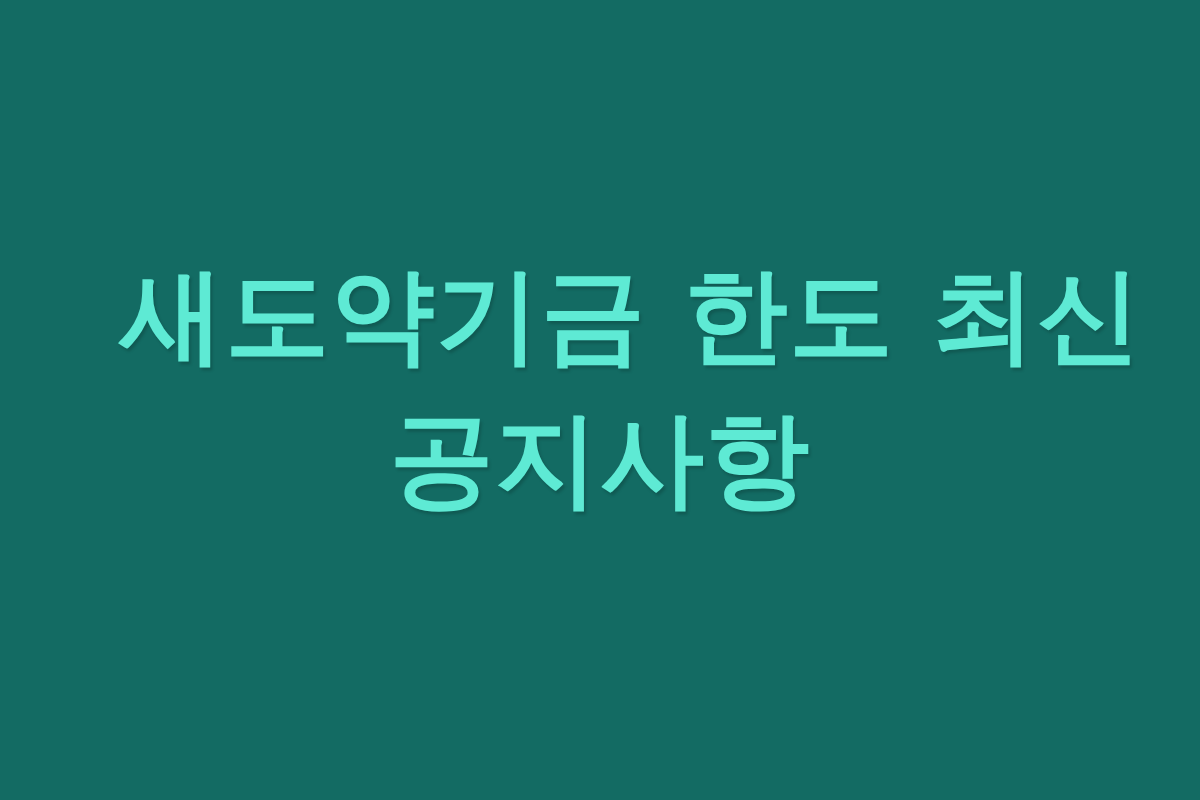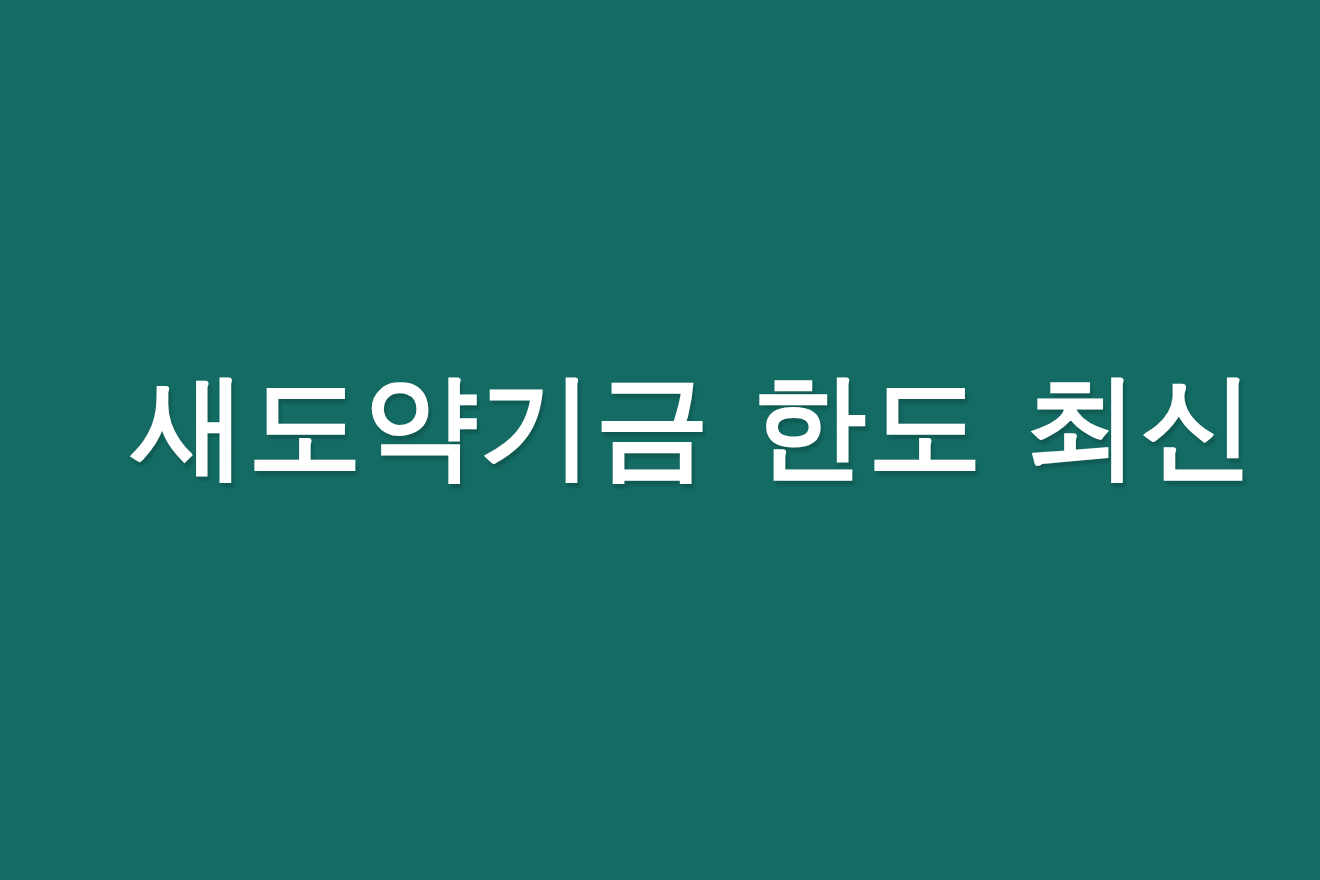--- a/index.html
+++ b/index.html
@@ -28,21 +28,21 @@
 
   #title-block {
     width: 960px;
     text-align: center;
     transform: translateY(-12px);
     user-select: none;
   }
 
   .title-line {
     display: block;
-    color: #ffffff;
+    color: #5eead4;
     font-family: "DejaVu Sans", "Liberation Sans", sans-serif;
     font-size: 104px;
     font-weight: 700;
     line-height: 1.38;
     letter-spacing: 0.012em;
     white-space: nowrap;
     text-shadow: 2px 3px 3px rgba(0, 0, 0, 0.17);
     -webkit-font-smoothing: antialiased;
   }
 
@@ -52,16 +52,17 @@
 </style>
 </head>
 <body>
 
 <div id="banner">
 
   <div id="title-block">
 
     <span class="title-line title-line--one">새도약기금 한도 최신</span>
 
+    <span class="title-line title-line--two">공지사항</span>
 
   </div>
 
 </div>
 
 </body></html>

